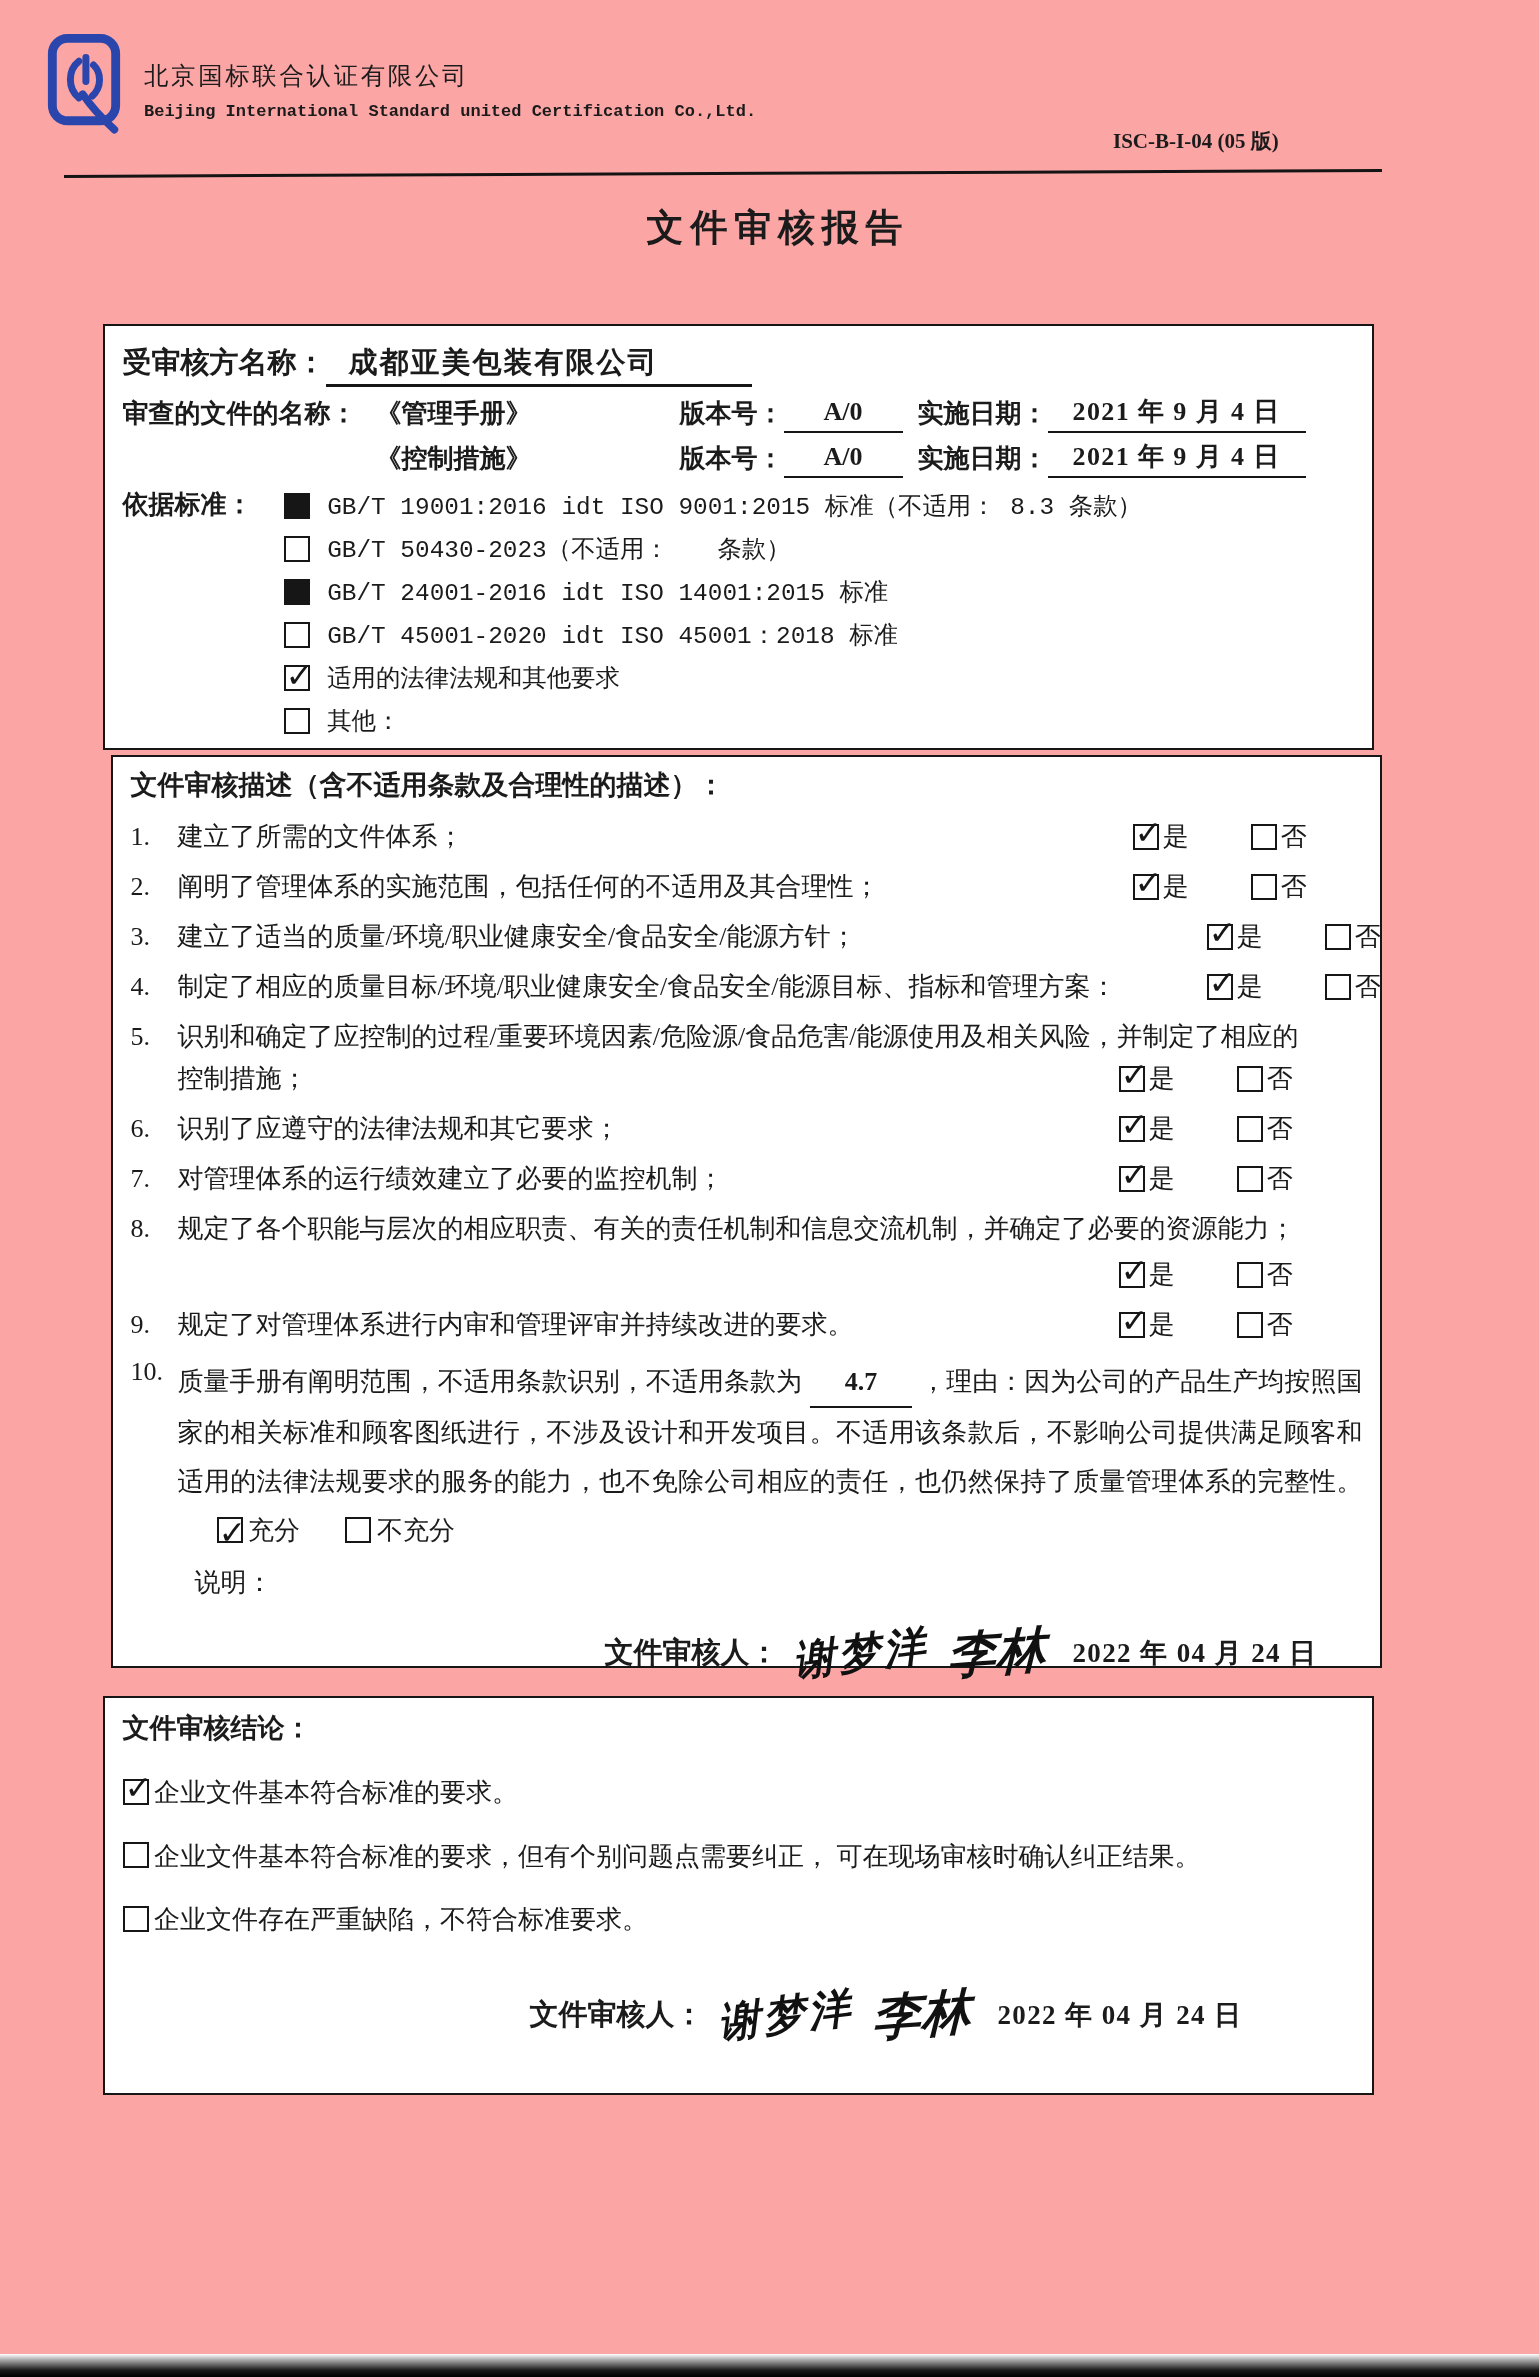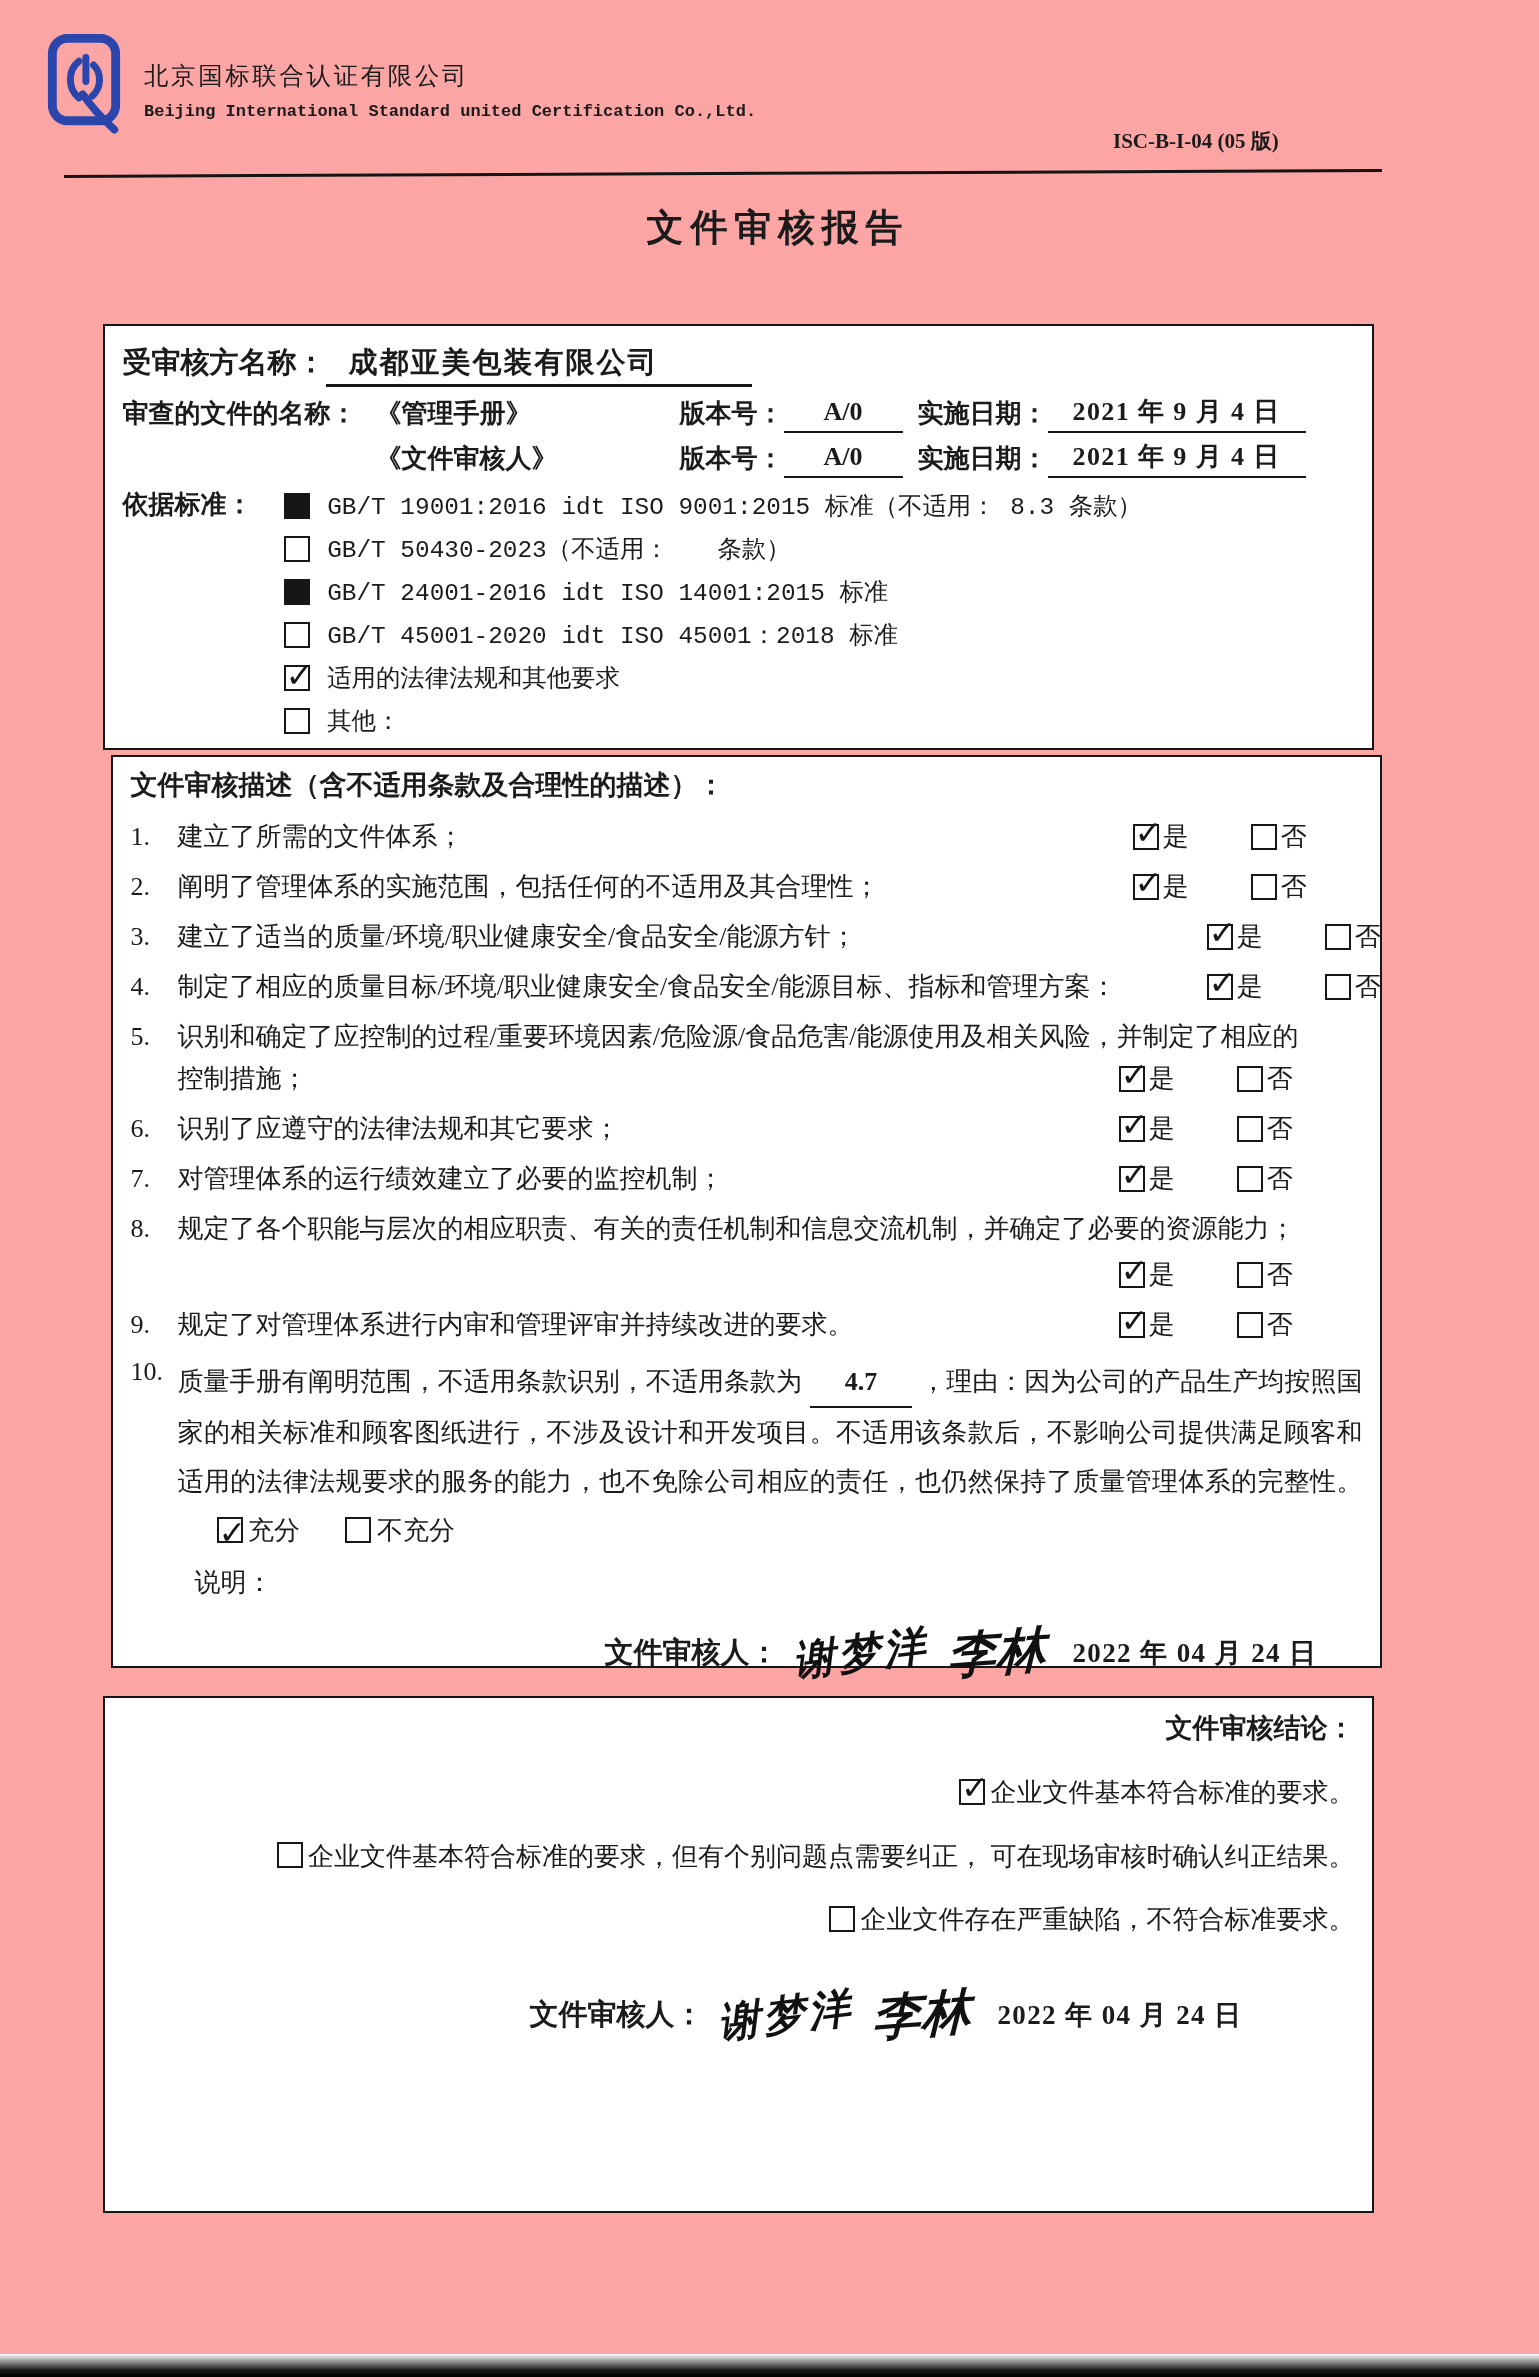--- a/index.html
+++ b/index.html
@@ -18,21 +18,21 @@
     font-family:"Liberation Mono","DejaVu Sans Mono",monospace;font-weight:bold;}
   .hdr-code{position:absolute;left:1113px;top:127px;font-size:21px;font-weight:bold;}
   .hdr-rule{position:absolute;left:64px;top:172px;width:1318px;height:3.4px;background:#141414;transform:rotate(-0.25deg);}
   
   .doc-title{position:absolute;left:8px;top:203px;width:100%;text-align:center;
     font-size:37px;font-weight:bold;letter-spacing:6.8px;}
   
   .box{position:absolute;left:103px;width:1271px;border:2.7px solid #161616;box-sizing:border-box;background:#fff;}
   .box1{top:324px;height:426px;padding:11px 17.6px;}
   .box2{top:755px;height:913px;padding:6.8px 17.6px;margin-left:8px;}
-  .box3{top:1696px;height:517px;padding:8.1px 17.6px;text-align:right;}
+  .box3{top:1696px;height:399px;padding:8.1px 17.6px;}
   
   .row1{margin-top:4.1px;font-size:29px;font-weight:bold;line-height:42px;}
   .auditee-name{display:inline-block;min-width:380px;border-bottom:3.4px solid #161616;
     padding:0 23px 1.4px 23px;letter-spacing:2px;}
   .docrow{display:flex;align-items:flex-end;font-size:26px;font-weight:bold;line-height:39px;margin-top:4.1px;}
   .dlab{width:241px;}
   .dname{width:224px;margin-left:12px;}
   .vlab{margin-left:80px;}
   .vval{min-width:119px;text-align:center;border-bottom:2.7px solid #161616;}
   .dtlab{margin-left:15px;}
@@ -111,21 +111,21 @@
     <div class="docrow">
       <span class="dlab">审查的文件的名称：</span>
       <span class="dname">《管理手册》</span>
       <span class="vlab">版本号：</span>
       <span class="vval">A/0</span>
       <span class="dtlab">实施日期：</span>
       <span class="dtval">2021 年 9 月 4 日</span>
     </div>
     <div class="docrow">
       <span class="dlab"></span>
-      <span class="dname">《文件审核人》</span>
+      <span class="dname">《控制措施》</span>
       <span class="vlab">版本号：</span>
       <span class="vval">A/0</span>
       <span class="dtlab">实施日期：</span>
       <span class="dtval">2021 年 9 月 4 日</span>
     </div>
     <div class="stdrow">
       <span class="stdlab">依据标准：</span>
       <div class="stdlist">
         <div class="stditem">
             <span class="cb cb-filled"></span>

